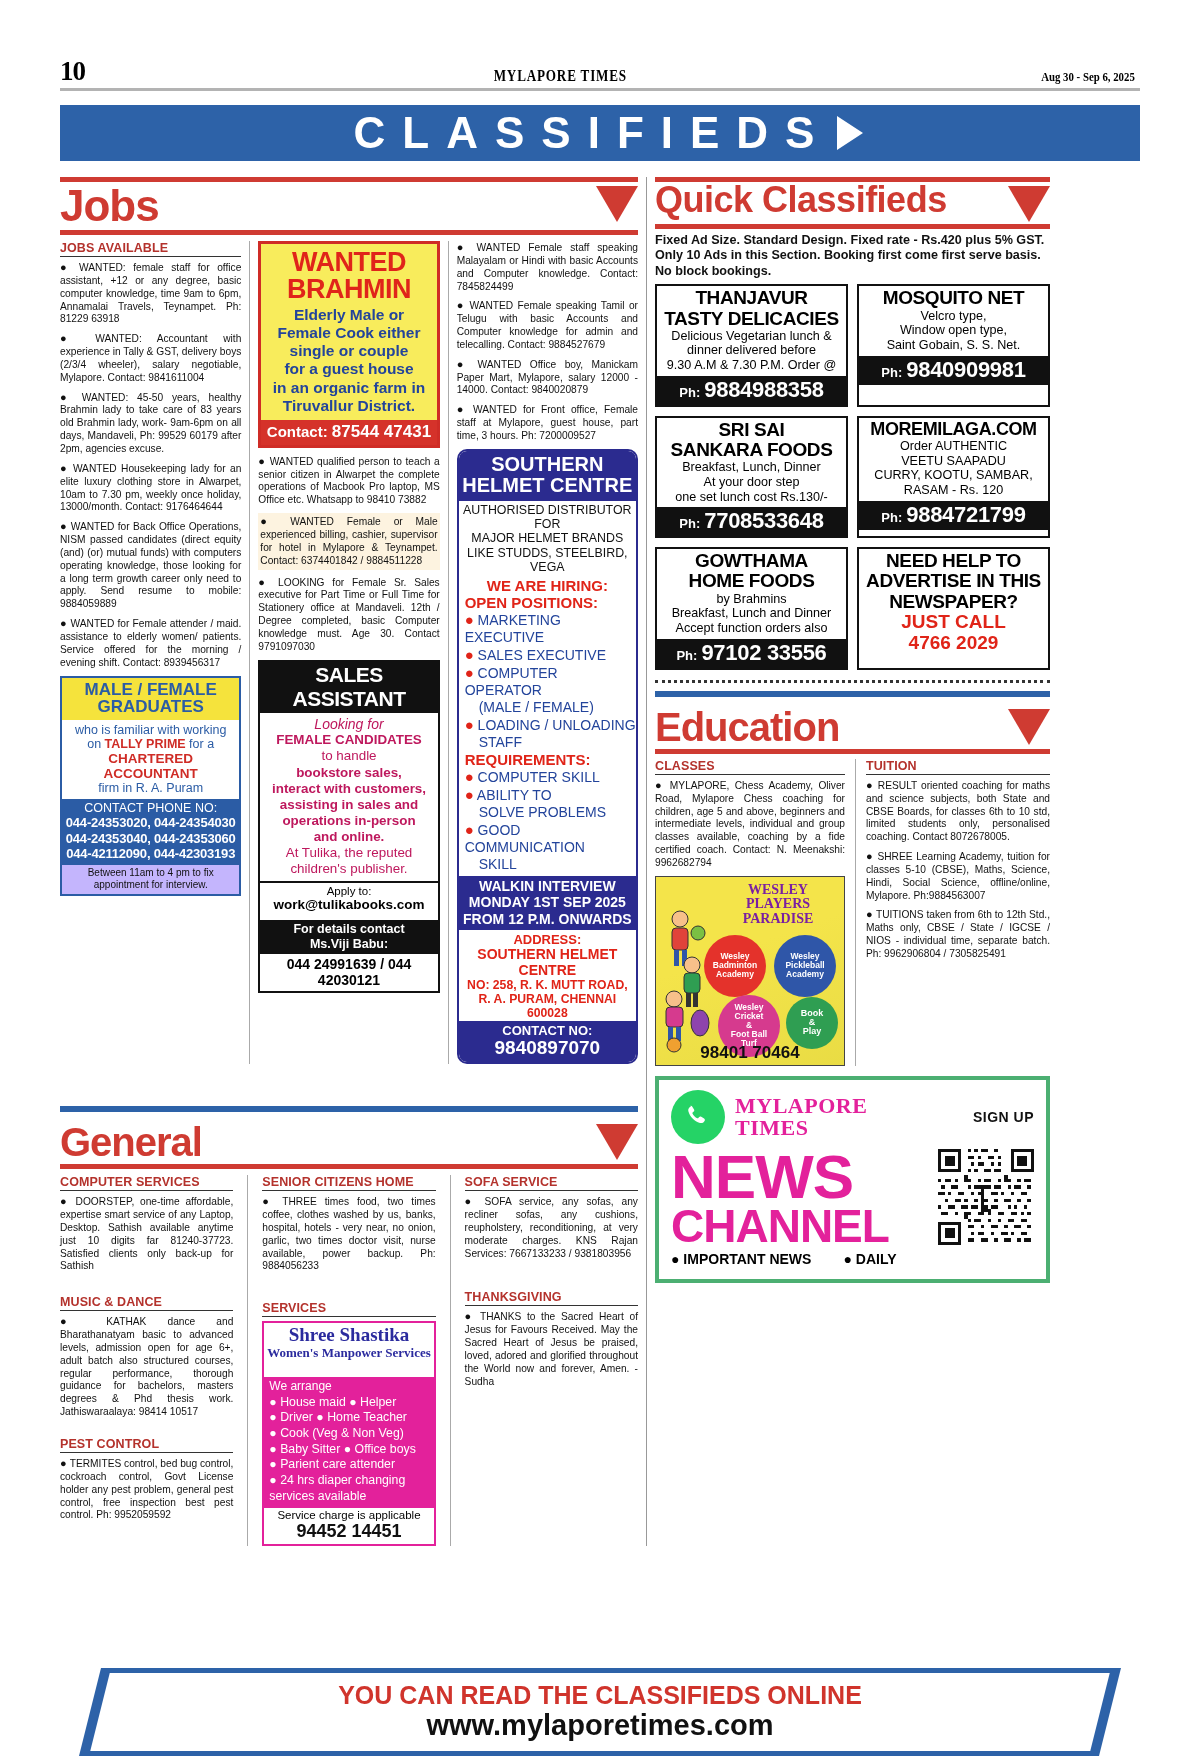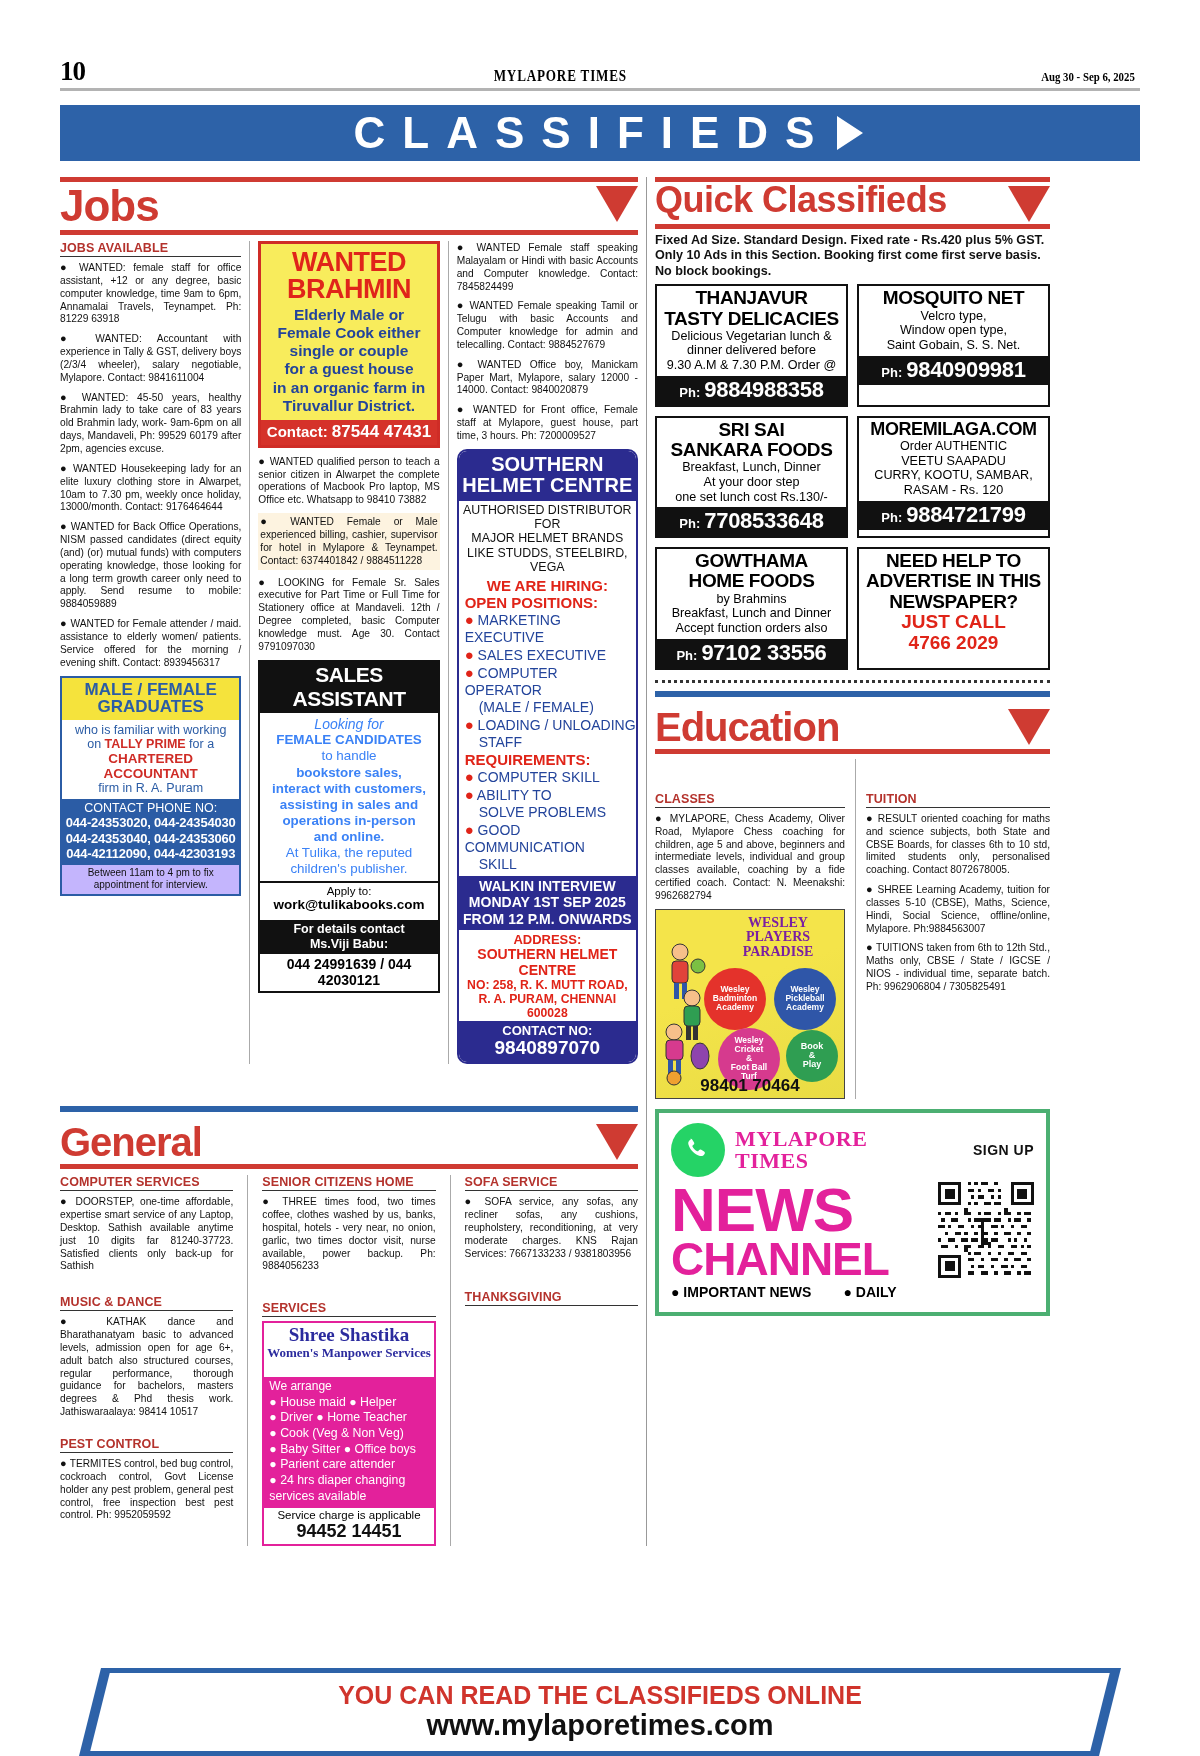--- a/index.html
+++ b/index.html
@@ -136,21 +136,21 @@
   .brahmin-title { color:#e0241a; font-weight:bold; font-size:27px; text-align:center; line-height:1.0; padding-top:5px; letter-spacing:-0.5px;}
   .brahmin-body { color:#23449b; font-weight:bold; font-size:15.5px; text-align:center; line-height:1.17; padding:3px 4px 5px; }
   .brahmin-contact { background:#d5322a; color:#fff; font-weight:bold; font-size:15px; text-align:center; padding:2px 0 3px; }
   .brahmin-contact .num { font-size:17px; }
 
   .item.hl { background:#fdf3e0; padding:2px 2px; }
 
   
   .box-sales { border:2px solid #111; margin-top:6px; background:#fff; }
   .sales-title { background:#111; color:#fff; font-weight:bold; font-size:21px; text-align:center; letter-spacing:-0.5px; padding:1px 0 2px; }
-  .sales-body { text-align:center; padding:3px 3px 4px; font-size:13.4px; line-height:1.2; color:#3b82f6; }
+  .sales-body { text-align:center; padding:3px 3px 4px; font-size:13.4px; line-height:1.2; color:#be185d; }
   .sales-body .it { font-style:italic; font-size:14px; }
   .sales-body b { font-weight:bold; }
   .sales-apply { border-top:2px solid #111; text-align:center; font-size:11.5px; padding:2px 0 8px; }
   .sales-apply .mail { font-weight:bold; font-size:13.5px; }
   .sales-black { background:#111; color:#fff; text-align:center; font-weight:bold; font-size:12.5px; padding:2px 0 2px; line-height:1.18;}
   .sales-phone { text-align:center; font-weight:bold; font-size:14px; padding:2px 0 3px; }
 
   
   .box-helmet { border:2px solid #2b2b8f; border-radius:10px; margin-top:6px; overflow:hidden; background:#fff;}
   .helmet-hd { background:#2b2b8f; color:#fff; font-weight:bold; font-size:20px; text-align:center; line-height:1.05; padding:3px 0 5px; border-radius:7px 7px 0 0;}
@@ -180,21 +180,21 @@
   .qc-ad .t2 { font-size:12.6px; line-height:1.17; }
   .qc-ad .phbar { background:#111; color:#fff; display:flex; align-items:baseline; justify-content:center; gap:4px; padding:1px 3px 2px;}
   .qc-ad .phbar .lbl { font-size:13px; font-weight:bold;}
   .qc-ad .phbar .num { font-size:22px; font-weight:bold; letter-spacing:-0.3px;}
   .qc-ad .bigred { color:#e02418; font-weight:bold; font-size:19px; line-height:1.1;}
   .dots-rule { border-top: 3px dotted #333; margin:10px 0 8px; }
 
   
   .blue-rule { height:6px; background:#2d62a8; }
   .edu-cols { display:flex; gap:10px; margin-top:5px;}
-  .edu-col { width:190px;margin-top:33px;}
+  .edu-col { width:190px;}
 
   
   .wesley {
     margin-top:6px; width:190px; height:190px; border:1px solid #444;
     background: linear-gradient(160deg,#f4e44a 0%, #f4e44a 40%, #e9dc44 100%);
     position:relative; overflow:hidden;
   }
   .wes-title { position:absolute; left:58px; top:6px; width:128px; text-align:center;
     color:#7a1fa2; font-weight:bold; font-size:14px; line-height:1.05; font-family:"Liberation Serif",serif;}
   .wes-chip {
@@ -429,20 +429,21 @@
               <div class="sh-foot">Service charge is applicable</div>
               <div class="sh-ph">94452 14451</div>
             </div>
           </div>
           <div class="col-sep"></div>
 
           <div class="gen-col">
             <div class="cat-head">SOFA SERVICE</div>
             <div class="item"><span class="bull">●&nbsp;</span><span>SOFA service, any sofas, any recliner sofas, any cushions, reupholstery, reconditioning, at very moderate charges. KNS Rajan Services: 7667133233 / 9381803956</span></div>
             <div class="cat-head" style="margin-top:30px">THANKSGIVING</div>
+            <div class="item"><span class="bull">●&nbsp;</span><span>THANKS to the Sacred Heart of Jesus for Favours Received. May the Sacred Heart of Jesus be praised, loved, adored and glorified throughout the World now and forever, Amen. - Sudha</span></div>
           </div>
         </div>
       </div>
     </div>
 
     <div class="vdivide"></div>
 
     <div class="right-zone">
 
       <div class="sect-head">

